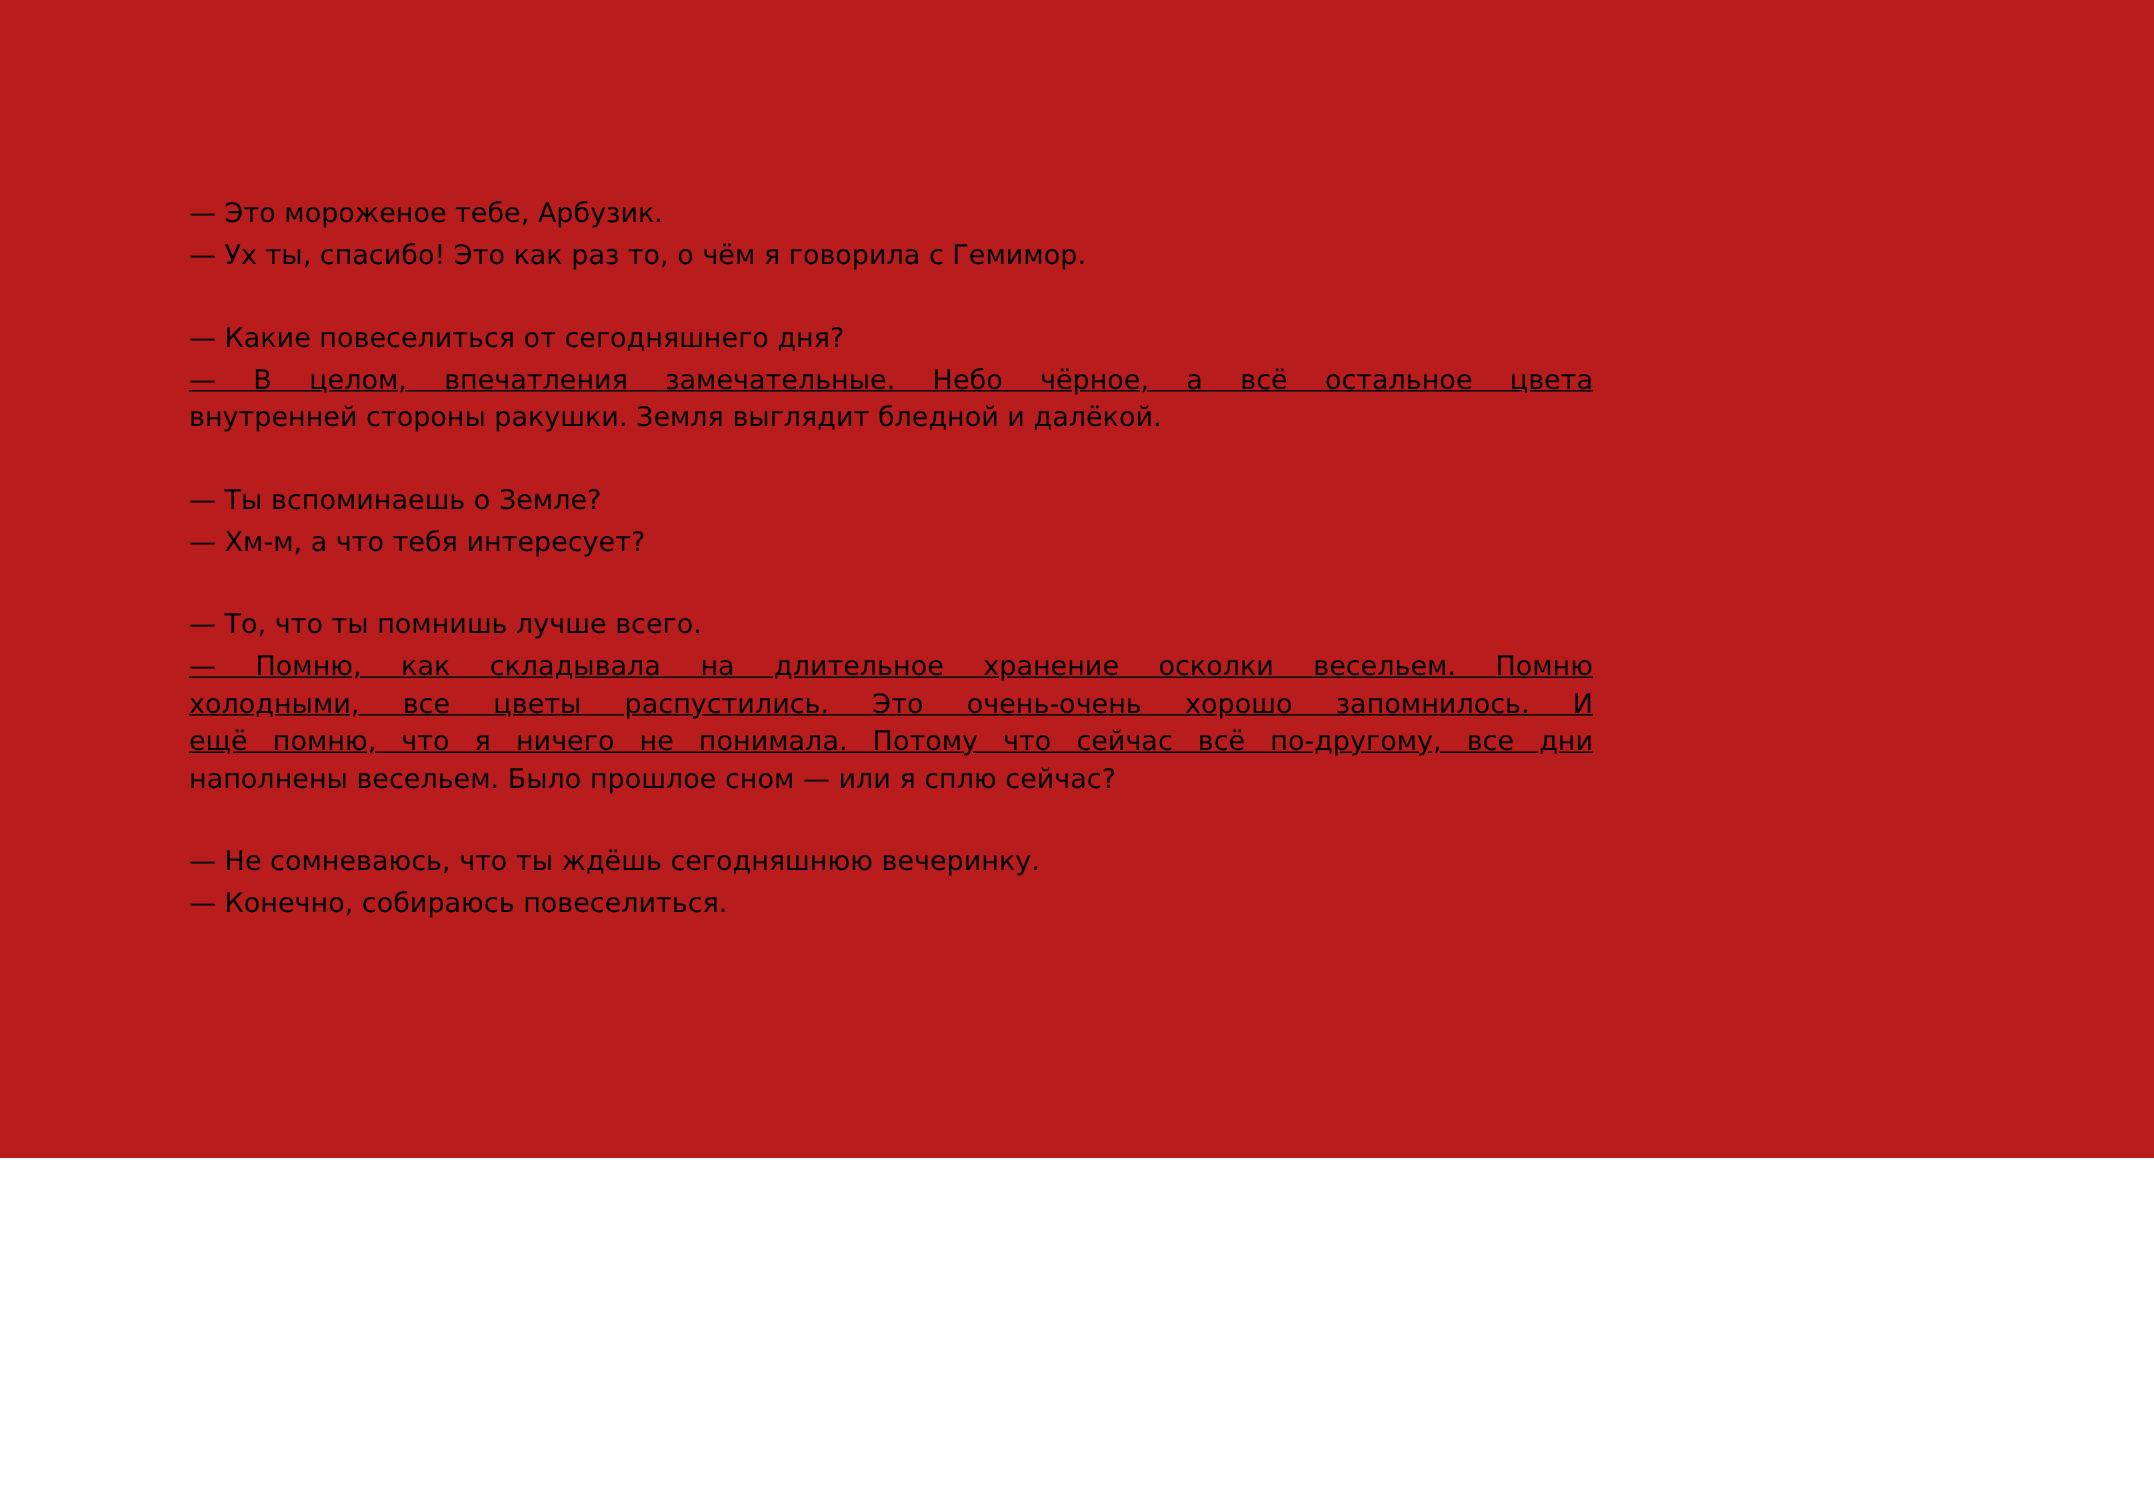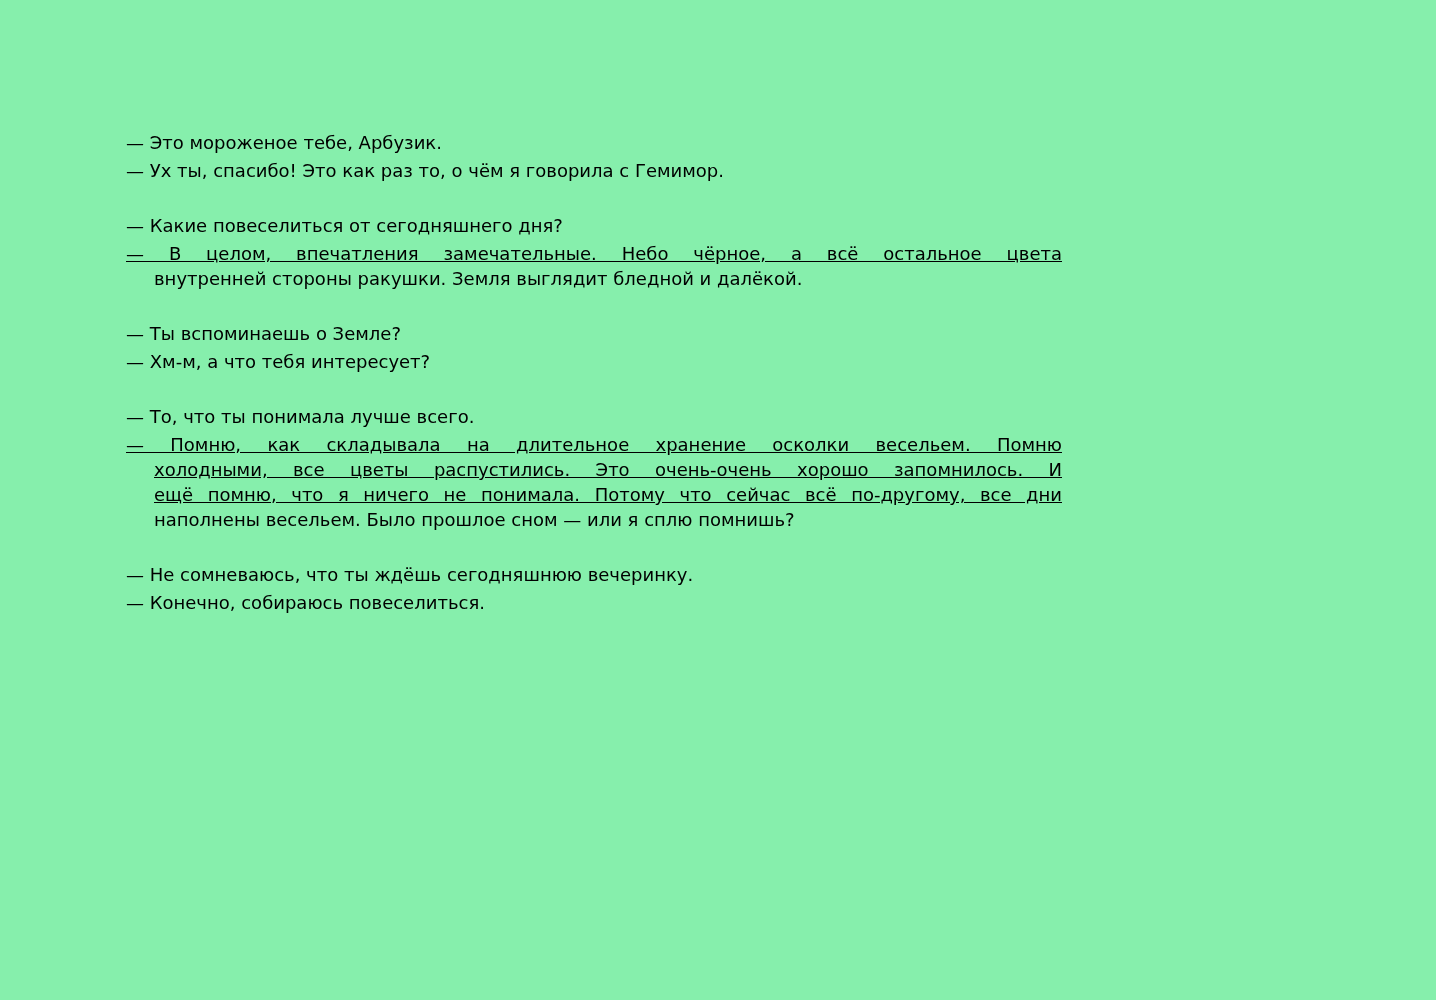--- a/index.html
+++ b/index.html
@@ -3,22 +3,22 @@
 <meta charset="utf-8">
 <style>
   html, body {
     margin: 0;
     padding: 0;
     background: #ffffff;
   }
   .page {
     position: relative;
     width: 1436px;
-    height: 1000px;
-    background: #86efac;
+    height: 772px;
+    background: #b91c1c;
     overflow: hidden;
   }
   .text-block {
     position: absolute;
     left: 126px;
     top: 130px;
     width: 936px;
     font-family: "DejaVu Sans", "Liberation Sans", sans-serif;
     font-size: 18px;
     line-height: 25px;
@@ -35,21 +35,20 @@
     white-space: nowrap;
     text-align: left;
   }
   .text-line.justified {
     white-space: normal;
     text-align: justify;
     text-align-last: justify;
     text-decoration: underline;
   }
   .text-line.cont {
-    margin-left: 28px;
   }
 </style>
 </head>
 <body>
 
 <div class="page">
   <div class="text-block" style="color: rgb(0, 0, 0);">
       <div class="paragraph">
         <div class="text-line">— Это мороженое тебе, Арбузик.</div>
       </div>
@@ -63,27 +62,27 @@
         <div class="text-line justified">— В целом, впечатления замечательные. Небо чёрное, а всё остальное цвета</div>
         <div class="text-line cont">внутренней стороны ракушки. Земля выглядит бледной и далёкой.</div>
       </div>
       <div class="paragraph gap-before">
         <div class="text-line">— Ты вспоминаешь о Земле?</div>
       </div>
       <div class="paragraph">
         <div class="text-line">— Хм-м, а что тебя интересует?</div>
       </div>
       <div class="paragraph gap-before">
-        <div class="text-line">— То, что ты понимала лучше всего.</div>
+        <div class="text-line">— То, что ты помнишь лучше всего.</div>
       </div>
       <div class="paragraph">
         <div class="text-line justified">— Помню, как складывала на длительное хранение осколки весельем. Помню</div>
         <div class="text-line justified cont">холодными, все цветы распустились. Это очень-очень хорошо запомнилось. И</div>
         <div class="text-line justified cont">ещё помню, что я ничего не понимала. Потому что сейчас всё по-другому, все дни</div>
-        <div class="text-line cont">наполнены весельем. Было прошлое сном — или я сплю помнишь?</div>
+        <div class="text-line cont">наполнены весельем. Было прошлое сном — или я сплю сейчас?</div>
       </div>
       <div class="paragraph gap-before">
         <div class="text-line">— Не сомневаюсь, что ты ждёшь сегодняшнюю вечеринку.</div>
       </div>
       <div class="paragraph">
         <div class="text-line">— Конечно, собираюсь повеселиться.</div>
       </div>
     </div>
 </div>
 

